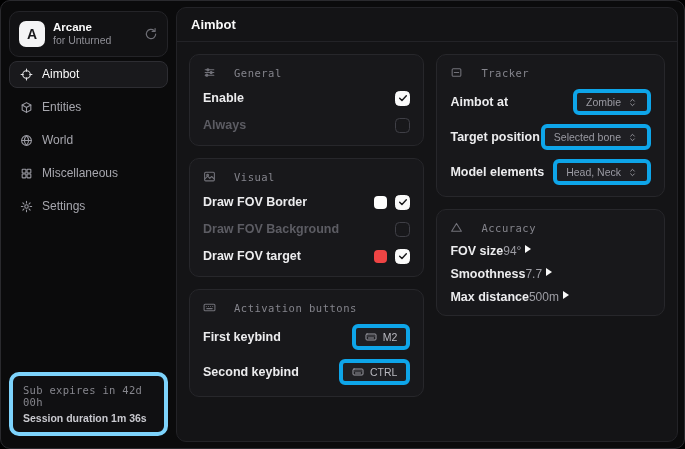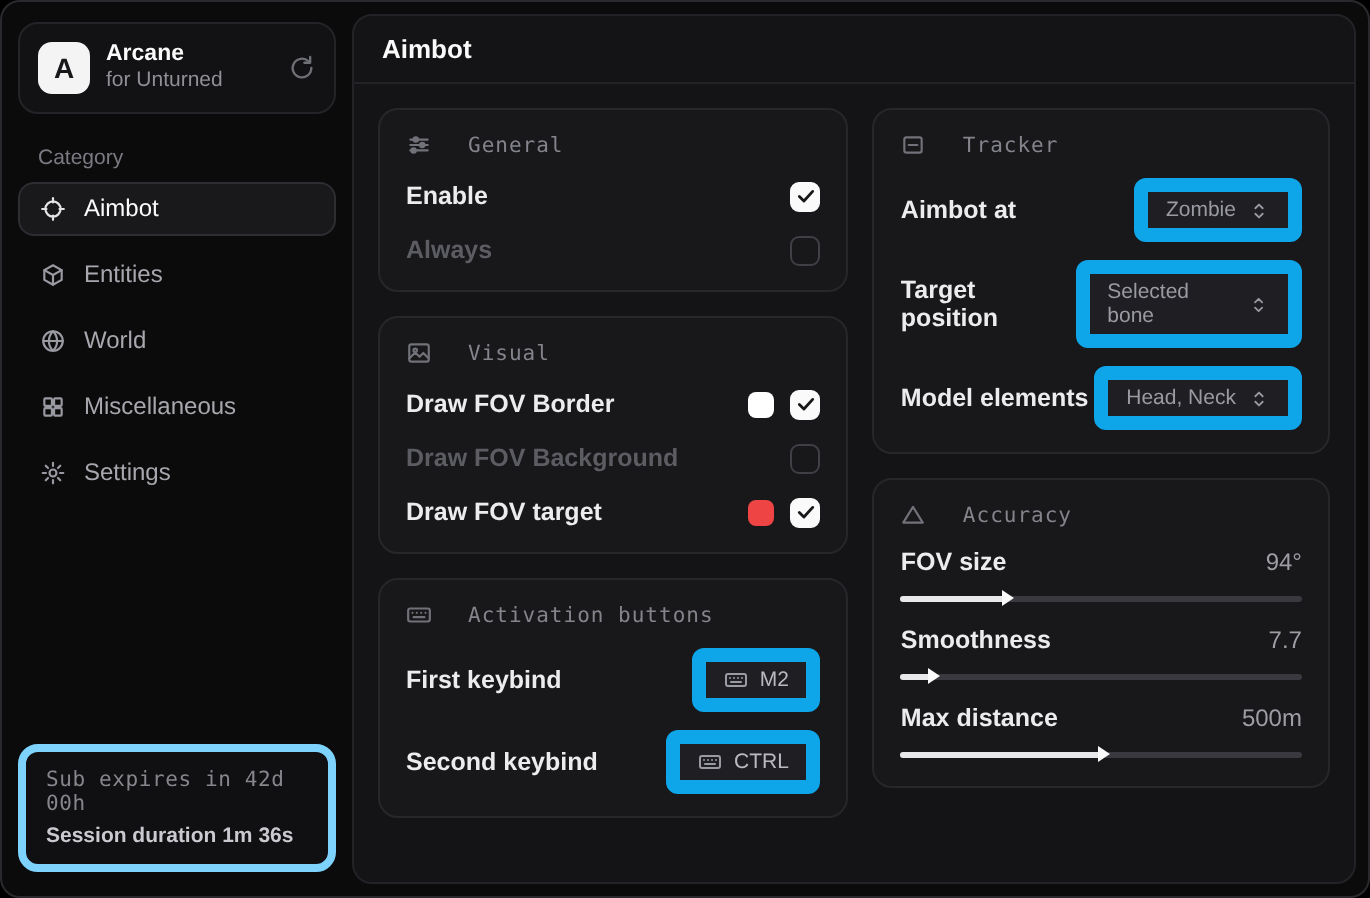--- a/index.html
+++ b/index.html
@@ -58,28 +58,28 @@
   .row.disabled .row-label { color:#5c5c63; }
   .row-controls { display:flex; align-items:center; gap:8px; }
   .swatch { width:13px; height:13px; border-radius:4px; }
   .checkbox {
     width:15px; height:15px; border-radius:4.5px; border:1.5px solid #3f3f46;
     display:flex; align-items:center; justify-content:center; cursor:pointer; background:transparent;
   }
   .checkbox.checked { background:#fafafa; border-color:#fafafa; color:#18181b; }
   .checkbox svg { width:10px; height:10px; }
   .chip {
-    display:flex; align-items:center; gap:6px; background:#1f1f23; border:7px solid #0ea5e9;
+    display:flex; align-items:center; gap:6px; background:#1f1f23; border:4px solid #0ea5e9;
     border-radius:6px; padding:3px 9px; color:#b9b9c0; font-size:10.5px; cursor:pointer;
   }
   .chip .icon { width:12px; height:12px; color:#9a9aa2; }
   .chip.select { color:#9a9aa2; }
   .chip.select .icon { width:11px; height:11px; }
   
-  .slider-group { display:flex; flex-direction:column; gap:6px; }
+  .slider-group { display:flex; flex-direction:row; gap:6px; }
   .slider-head { display:flex; align-items:center; justify-content:space-between; }
   .slider-value { color:#9d9da4; font-size:12px; }
   .slider { position:relative; height:10px; display:flex; align-items:center; cursor:pointer; }
   .slider .track { width:100%; height:3px; border-radius:2px; background:#39393f; }
   .slider .fill { position:absolute; left:0; height:3px; border-radius:2px; background:#e8e8ea; }
   .slider .thumb {
     position:absolute; top:50%; transform:translate(-2px,-50%);
     width:0; height:0; border-left:6px solid #fafafa;
     border-top:4px solid transparent; border-bottom:4px solid transparent;
   }
@@ -96,21 +96,20 @@
         <div class="brand-name">Arcane</div>
         <div class="brand-sub">for Unturned</div>
       </div>
       <span class="icon brand-refresh">
           <svg viewBox="0 0 24 24" fill="none" stroke="currentColor" stroke-width="2" stroke-linecap="round" stroke-linejoin="round">
             <path d="M20 12a8 8 0 1 1-2.5-5.8"></path>
             <polyline points="19 2.5 19 7.5 14 7.5"></polyline>
           </svg>
         </span>
     </div>
-    <div class="category-label">Category</div>
     <div class="nav" id="nav">
         <div class="nav-item active">
           <span class="icon">
             <svg viewBox="0 0 24 24" fill="none" stroke="currentColor" stroke-width="2" stroke-linecap="round" stroke-linejoin="round">
               <circle cx="12" cy="12" r="7"></circle>
               <line x1="12" y1="2" x2="12" y2="6"></line>
               <line x1="12" y1="18" x2="12" y2="22"></line>
               <line x1="2" y1="12" x2="6" y2="12"></line>
               <line x1="18" y1="12" x2="22" y2="12"></line>
             </svg>

